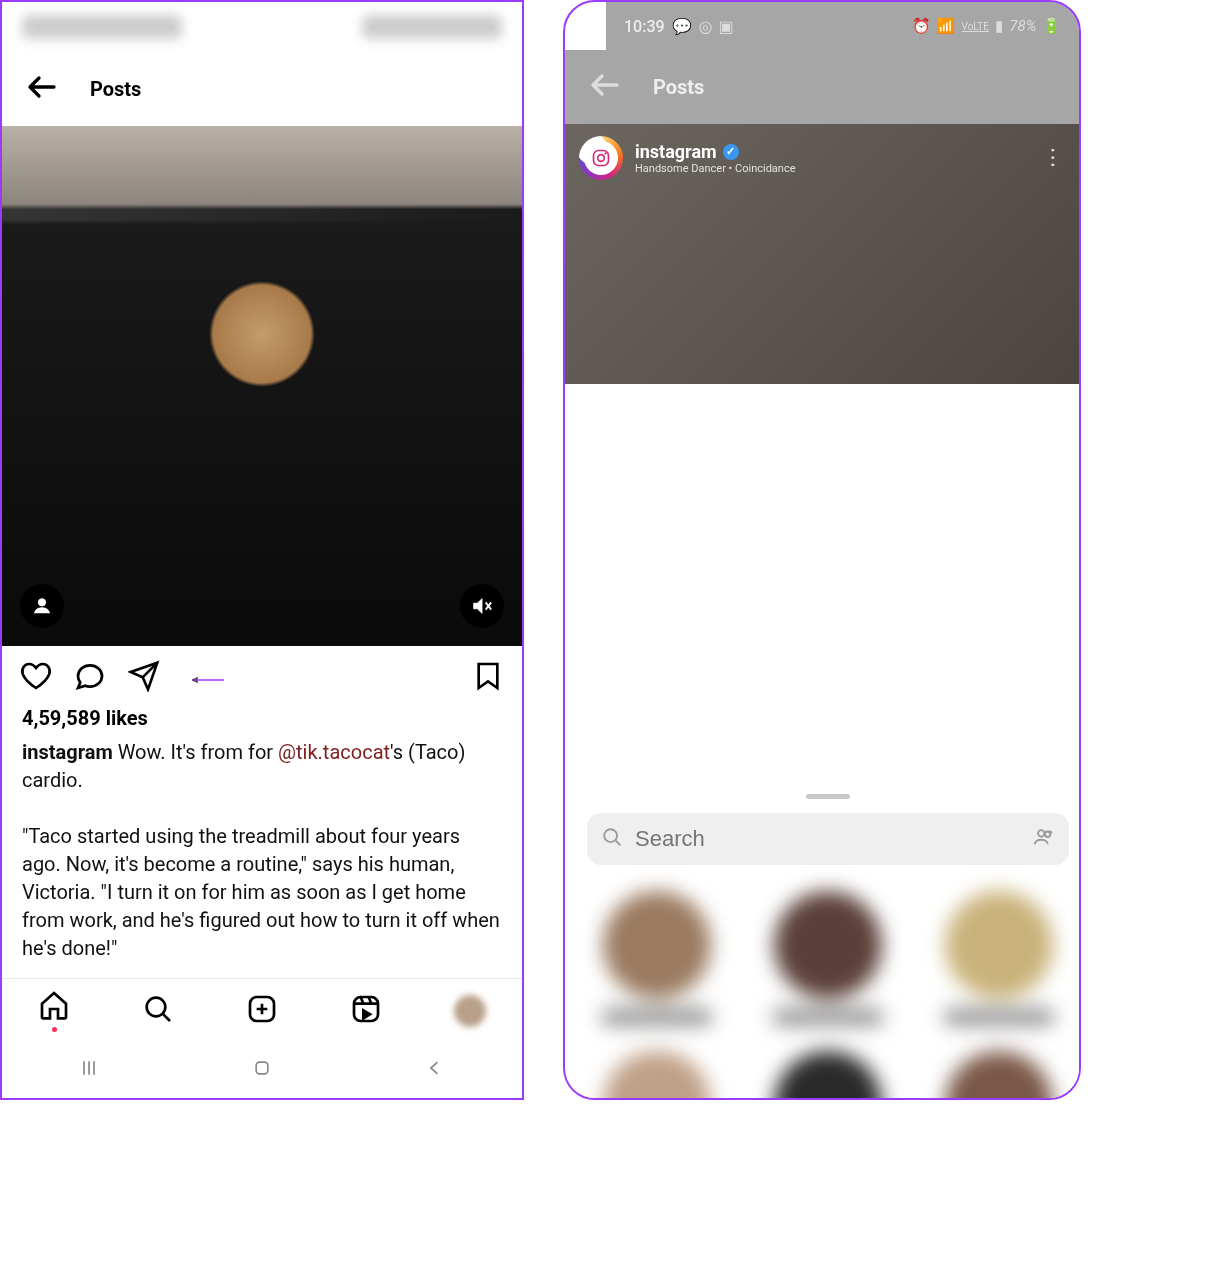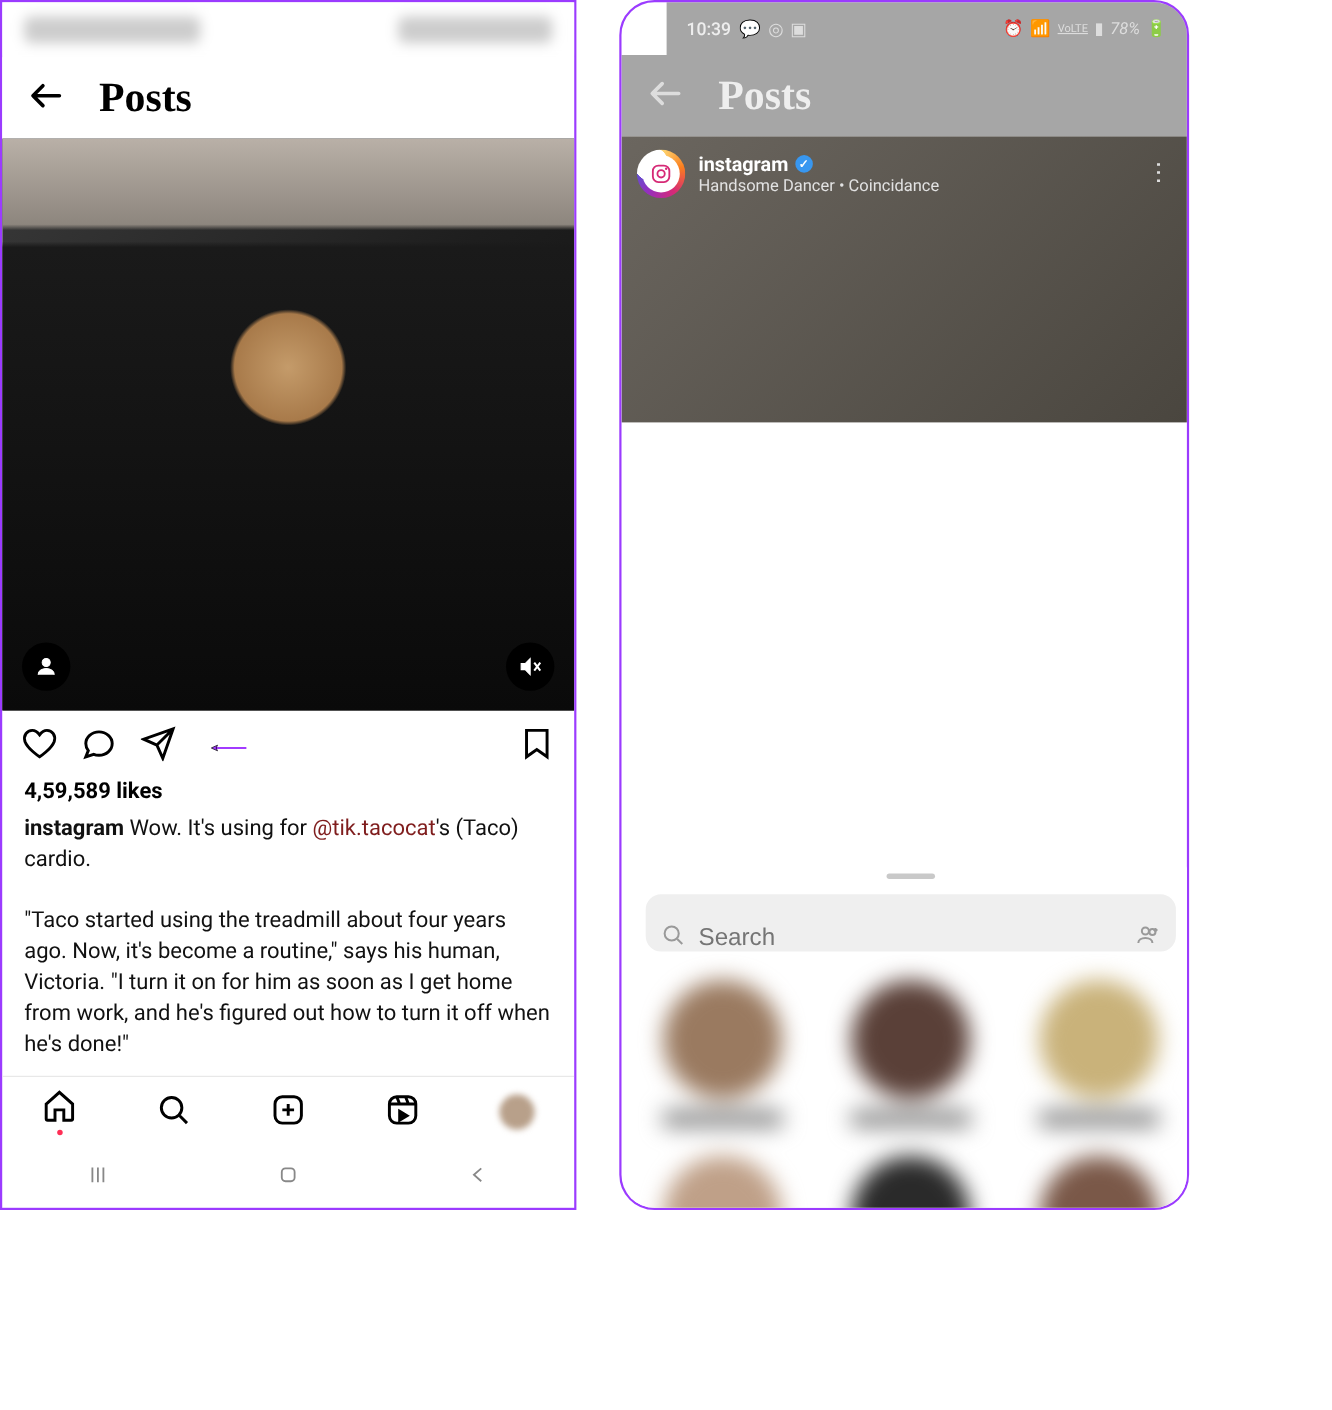--- a/index.html
+++ b/index.html
@@ -43,24 +43,23 @@
   .app-header {
     height: 74px;
     display: flex;
     align-items: center;
     padding: 0 22px;
     gap: 30px;
     background:#fff;
   }
   .phone.right .app-header { background: rgba(0,0,0,0.35); }
   .app-header .title {
-    font-size: 38px;
+    font-size: 20px;
     font-weight: 700;
     color: #000;
-    font-family: Liberation Serif, serif;
   }
   .phone.right .app-header .title { color: #eee; }
   .back-arrow svg { width: 36px; height: 36px; }
 
   
   .blur-strip {
     height: 50px;
     background: #fff;
     filter: blur(3px);
     display:flex;
@@ -179,21 +178,21 @@
   .ig-avatar {
     width: 44px; height:44px; border-radius:50%;
     background: radial-gradient(circle at 30% 30%, #fff 35%, transparent 36%),
                 conic-gradient(#feda75, #fa7e1e, #d62976, #962fbf, #4f5bd5, #feda75);
     border: 0;
     display:flex; align-items:center; justify-content:center;
   }
   .ig-avatar .inner { width:34px; height:34px; border-radius:50%; background:#fff; display:flex; align-items:center; justify-content:center;}
   .post-header-text { color: #fff; }
   .post-header-text .u { font-weight:700; font-size:18px; display:flex; align-items:center; gap:6px;}
-  .post-header-text .sub { font-size:15px; color:#e2e2e2;}
+  .post-header-text .sub { font-size:11px; color:#e2e2e2;}
   .verify { width:16px; height:16px; background:#3897f0; border-radius:50%; display:inline-flex; align-items:center; justify-content:center;}
   .verify::after{content:"✓"; color:#fff; font-size:11px; font-weight:bold;}
   .more-dots { margin-left:auto; color:#ddd; font-size:22px; letter-spacing:2px; transform:rotate(90deg);}
 
   
   .sheet {
     position: absolute;
     left: 6px; right: 6px; bottom: 0;
     top: 394px;
     background: #fff;
@@ -202,21 +201,21 @@
     display:flex;
     flex-direction:column;
     padding: 12px 16px 0 16px;
   }
   .sheet .grabber { width: 44px; height: 5px; background: #c9c9c9; border-radius: 3px; margin: 4px auto 14px; }
   .search-box {
     height: 52px;
     background: #efefef;
     border-radius: 14px;
     display:flex;
-    align-items:flex-end;
+    align-items:center;
     padding: 0 14px;
     gap: 12px;
     color: #8a8a8a;
   }
   .search-box input {
     border:none; background:transparent; outline:none;
     font-size: 22px; color:#555; flex:1;
   }
   .search-box svg { width:22px; height:22px; stroke:#9a9a9a; stroke-width:2; fill:none;}
   .people-grid {
@@ -289,21 +288,21 @@
     <span>
       <svg viewBox="0 0 24 24">
           <path d="M19 21l-7-5-7 5V3h14v18z"></path>
         </svg>
     </span>
   </div>
 
   <div class="likes">4,59,589 likes</div>
 
   <div class="caption">
-    <span class="user">instagram</span><span> Wow. It's using for </span><span class="tag">@tik.tacocat</span><span>'s (Taco) cardio.</span>
+    <span class="user">instagram</span><span> Wow. It's from for </span><span class="tag">@tik.tacocat</span><span>'s (Taco) cardio.</span>
     <br><br>
     <span>"Taco started using the treadmill about four years ago. Now, it's become a routine," says his human, Victoria. "I turn it on for him as soon as I get home from work, and he's figured out how to turn it off when he's done!"</span>
   </div>
 
   <div class="bottom-nav">
     <span>
       <svg viewBox="0 0 24 24">
           <path d="M3 11l9-8 9 8v10a1 1 0 0 1-1 1h-5v-7h-6v7H4a1 1 0 0 1-1-1V11z"></path>
         </svg>
       <div class="home-dot"></div>

